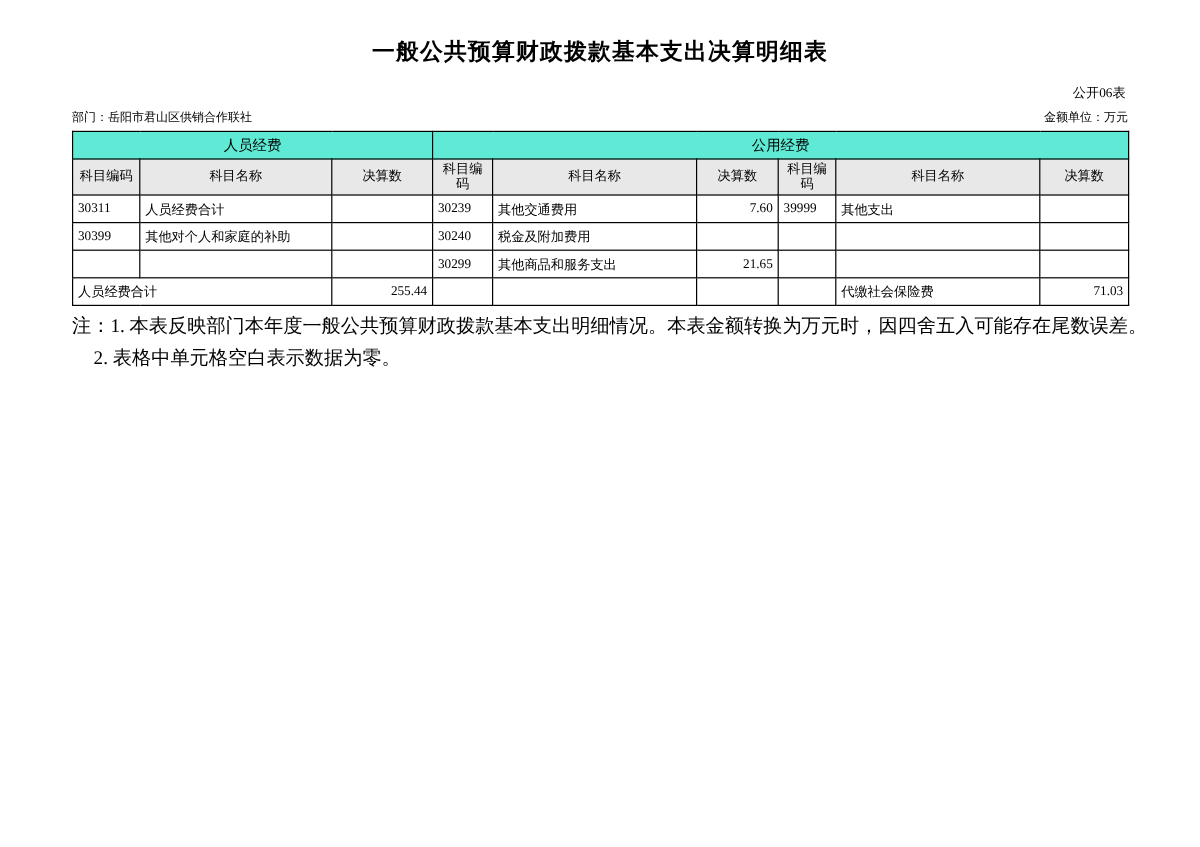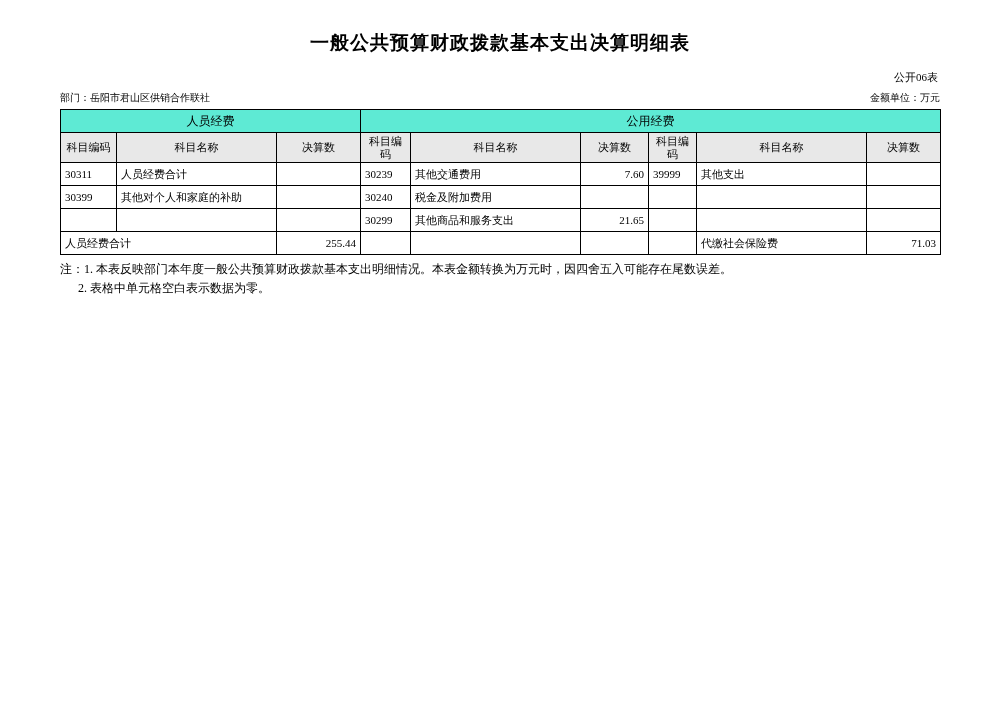--- a/index.html
+++ b/index.html
@@ -77,21 +77,21 @@
   .c-center { text-align: left; }
   .c-left { text-align: left; padding-left: 6px; }
   .c-right { text-align: right; padding-right: 6px; }
   .cell-num {
     font-family: "Liberation Serif", "DejaVu Serif", serif;
   }
   .total-label {
     text-align: left;
   }
   .notes {
-    font-size: 12px;
+    font-size: 16px;
     line-height: 1.6;
     margin-top: 5px;
   }
   .notes div { white-space: nowrap; }
   .note-indent { padding-left: 18px; }
 </style>
 </head>
 <body>
 
 <div class="page">

